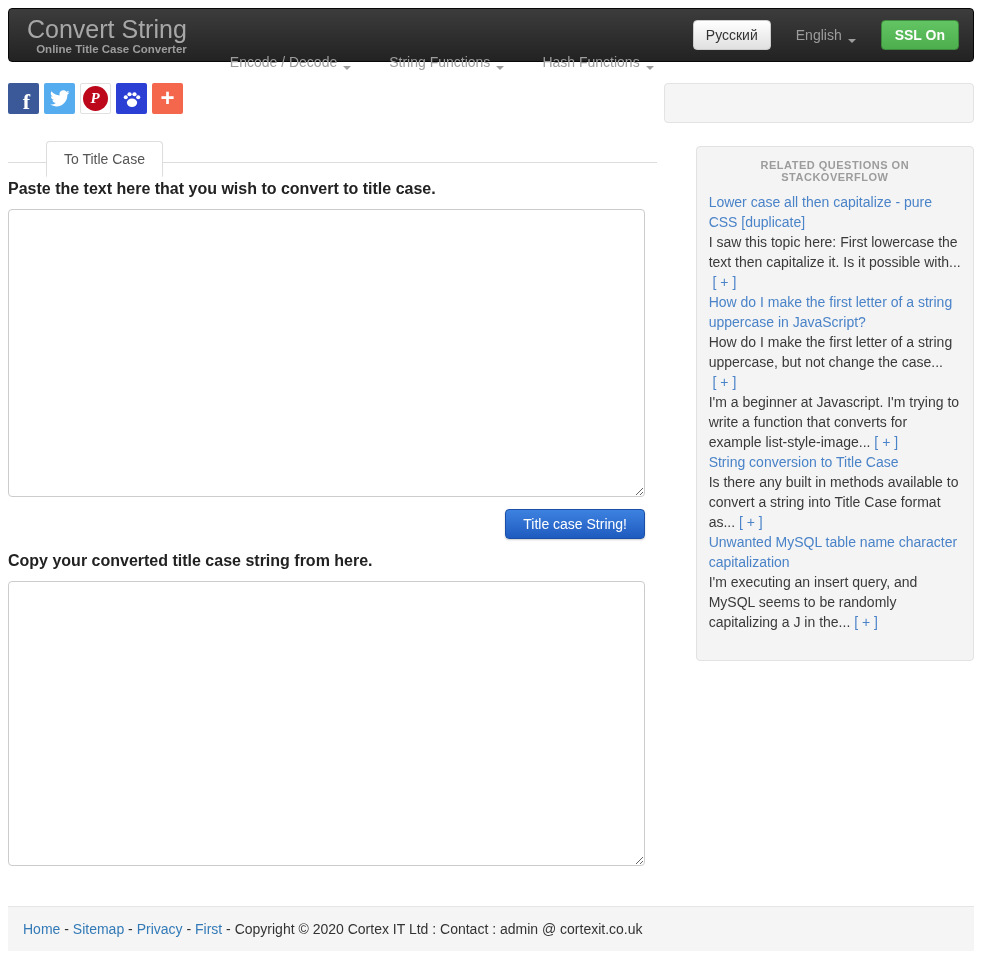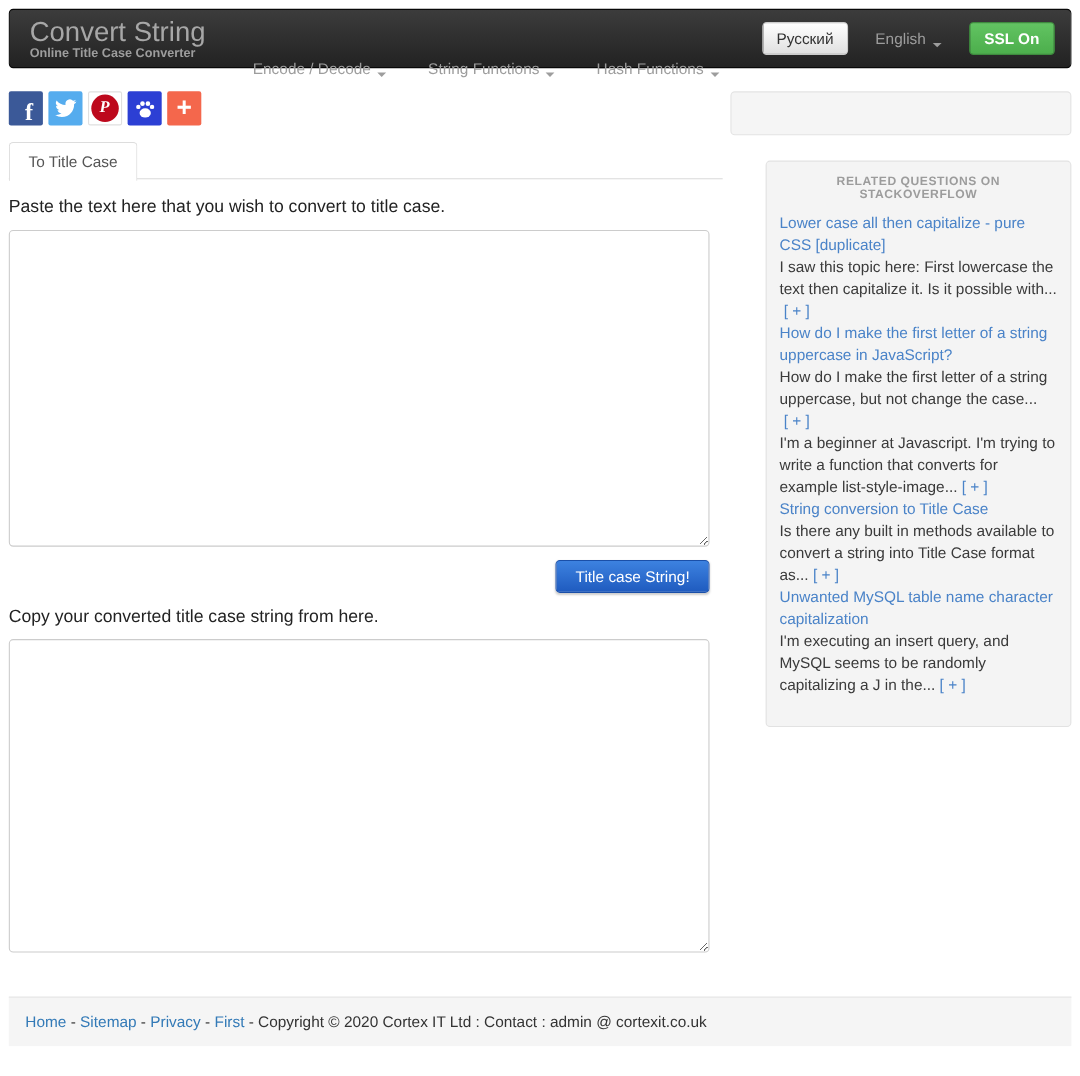--- a/index.html
+++ b/index.html
@@ -15,21 +15,21 @@
   
   .navbar {
     height: 54px;
     background: linear-gradient(to bottom, #3c3c3c 0%, #222 100%);
     border: 1px solid #080808;
     border-radius: 4px;
     display: flex;
     align-items: center;
     margin-bottom: 21px;
   }
-  .brand { text-align: left; padding: 0 14px 0 18px; cursor: pointer; }
+  .brand { text-align: right; padding: 0 14px 0 18px; cursor: pointer; }
   .brand-title { font-size: 25px; color: #a7a7a7; line-height: 1.15; }
   .brand-sub { font-size: 11.5px; font-weight: bold; color: #9d9d9d; }
   .nav-menus { list-style: none; display: flex; margin-left: 10px; }
   .nav-menus li {
     color: #9d9d9d; font-size: 14px; padding: 0 19px;
     display: flex; align-items: flex-end; gap: 6px; cursor: pointer; height: 70px;
   }
   .caret {
     display: inline-block; width: 0; height: 0;
     border-left: 4px solid transparent; border-right: 4px solid transparent;
@@ -75,25 +75,25 @@
   .si-plus { background: #f4674c; }
   .si-plus span { font: bold 24px "Liberation Sans", sans-serif; margin-top: -2px; }
 
   
   .tabs { border-bottom: 1px solid #ddd; height: 35px; }
   .tab {
     display: inline-block; background: #fff;
     border: 1px solid #ddd; border-bottom: 1px solid #fff;
     border-radius: 4px 4px 0 0;
     color: #555; font-size: 14px; padding: 9px 17px;
-    position: relative; top: 1px; cursor: default;
-  }
-
-  
-  .lbl { font-size: 16px; font-weight: normal; color: #222; margin: 17px 0 11px; }
+    position: relative; top: 13px; cursor: default; margin-left: 38px;
+  }
+
+  
+  .lbl { font-size: 16px; font-weight: bold; color: #222; margin: 17px 0 11px; }
   .lbl2 { margin-top: 13px; }
   .ta {
     width: 637px; border: 1px solid #ccc; border-radius: 4px;
     resize: both; font-family: inherit; font-size: 14px; padding: 6px 10px;
     color: #555; display: block; outline: none;
   }
   .ta1 { height: 288px; }
   .ta2 { height: 285px; }
   .btn-row { width: 637px; text-align: right; margin-top: 12px; }
   .btn-primary {

